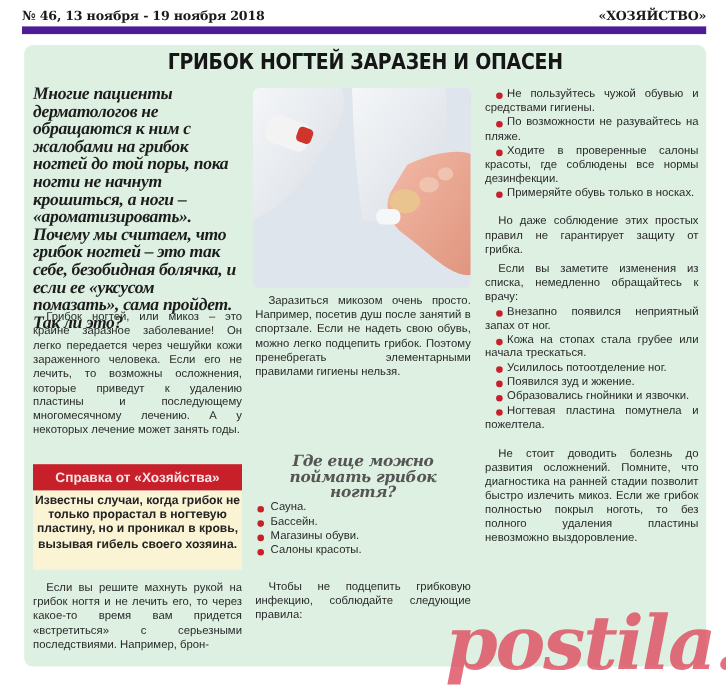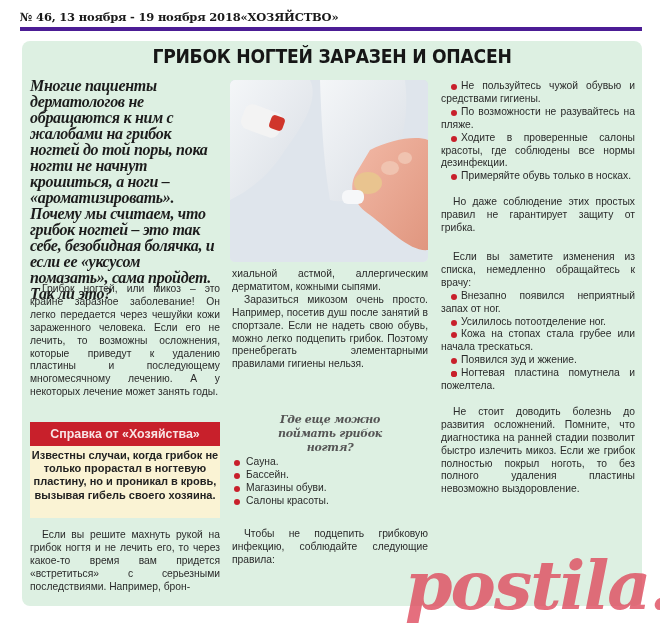--- a/index.html
+++ b/index.html
@@ -1,21 +1,21 @@
 <!DOCTYPE html>
 <html><head>
 <meta charset="utf-8">
 <style>
   * { box-sizing: border-box; margin: 0; padding: 0; }
   html, body { width: 660px; height: 624px; background: #ffffff; overflow: hidden; }
   body { position: relative; font-family: "Liberation Sans", sans-serif; color: #1e1e1e; }
 
   .masthead { position: absolute; left: 20px; top: 9px; width: 622px; height: 22px;
-    display: flex; justify-content: flex-start; align-items: flex-end;
-    border-bottom: 4px solid #4c1d95; padding-bottom: 3px; }
+    display: flex; justify-content: space-between; align-items: flex-end;
+    border-bottom: 7px solid #4c1d95; padding-bottom: 3px; }
   .masthead span { font-family: "DejaVu Serif", serif; font-weight: bold; font-size: 11.5px; color: #1a1a1a; letter-spacing: -0.2px; }
 
   .panel { position: absolute; left: 22px; top: 41px; width: 620px; height: 565px;
     background: #ddf0e2; border-radius: 8px; }
 
   .headline { position: absolute; left: 22px; top: 44px; width: 620px; text-align: center;
     font-family: "DejaVu Sans", sans-serif; font-weight: bold; font-size: 20px;
     letter-spacing: -0.3px; color: #161616; transform: scaleX(0.86); transform-origin: center; }
 
   .col { position: absolute; font-size: 10.3px; line-height: 12.9px; color: #2a2a2a; }
@@ -30,21 +30,21 @@
     background: linear-gradient(160deg, #c9d4e0 0%, #dde4ec 40%, #e6ebf1 100%); }
 
   .callout-head { position: absolute; left: 30px; top: 422px; width: 190px; height: 24px;
     background: #c8202b; color: #f8e4e4; font-size: 12.4px; font-weight: bold;
     display: flex; align-items: center; justify-content: center; }
   .callout-body { position: absolute; left: 30px; top: 446px; width: 190px; height: 72px;
     background: #faf3d4; font-weight: bold; font-size: 11px; line-height: 13.2px;
     text-align: center; padding-top: 3px; color: #222; }
 
   .sub-q { font-family: "DejaVu Serif", serif; font-style: italic; font-weight: bold;
-    font-size: 11px; line-height: 14px; text-align: center; color: #555; letter-spacing: -0.3px; }
+    font-size: 14px; line-height: 14px; text-align: center; color: #555; letter-spacing: -0.3px; }
 
   .blist { list-style: none; }
   .blist li { position: relative; padding-left: 14px; text-align: justify; }
   .blist li .dot { position: absolute; left: 2px; top: 4px; width: 6px; height: 6px; border-radius: 50%; background: #c8202b; }
   .blist.indented li { padding-left: 0; text-indent: 20px; }
   .blist.indented li .dot { left: 10px; }
 
   .watermark { position: absolute; left: 405px; top: 540px; width: 260px; height: 90px;
     font-family: "DejaVu Serif", serif; font-style: italic; font-weight: bold;
     font-size: 68px; color: rgba(222, 70, 90, 0.78); letter-spacing: -2px; line-height: 90px;
@@ -94,21 +94,20 @@
 </div>
 
 <div class="callout-head">Справка от «Хозяйства»</div>
 <div class="callout-body">Известны случаи, когда грибок не только прорастал в ногтевую пластину, но и проникал в кровь, вызывая гибель своего хозяина.</div>
 
 <div class="col" style="left:30px; top:529px; width:190px;">
   <p>Если вы решите махнуть рукой на грибок ногтя и не лечить его, то через какое-то время вам придется «встретиться» с серьезными последствиями. Например, брон-</p>
 </div>
 
 <div class="col" style="left:232px; top:268px; width:196px;">
-  <p style="text-indent:0">хиальной астмой, аллергическим дерматитом, кожными сыпями.</p>
   <p>Заразиться микозом очень просто. Например, посетив душ после занятий в спортзале. Если не надеть свою обувь, можно легко подцепить грибок. Поэтому пренебрегать элементарными правилами гигиены нельзя.</p>
 </div>
 
 <div class="col" style="left:232px; top:413px; width:196px;">
   <div class="sub-q" style="padding: 0 28px;">Где еще можно поймать грибок ногтя?</div>
   <ul class="blist" style="margin-top:1px;">
     <li><span class="dot"></span><span>Сауна.</span></li>
     <li><span class="dot"></span><span>Бассейн.</span></li>
     <li><span class="dot"></span><span>Магазины обуви.</span></li>
     <li><span class="dot"></span><span>Салоны красоты.</span></li>
@@ -120,25 +119,25 @@
 </div>
 
 <div class="col" style="left:441px; top:80px; width:194px;">
   <ul class="blist indented">
     <li><span class="dot"></span><span>Не пользуйтесь чужой обувью и средствами гигиены.</span></li>
     <li><span class="dot"></span><span>По возможности не разувайтесь на пляже.</span></li>
     <li><span class="dot"></span><span>Ходите в проверенные салоны красоты, где соблюдены все нормы дезинфекции.</span></li>
     <li><span class="dot"></span><span>Примеряйте обувь только в носках.</span></li>
   </ul>
   <p style="margin-top:13px;">Но даже соблюдение этих простых правил не гарантирует защиту от грибка.</p>
-  <p style="margin-top:16px;">Если вы заметите изменения из списка, немедленно обращайтесь к врачу:</p>
+  <p style="margin-top:4px;">Если вы заметите изменения из списка, немедленно обращайтесь к врачу:</p>
   <ul class="blist indented">
     <li><span class="dot"></span><span>Внезапно появился неприятный запах от ног.</span></li>
+    <li><span class="dot"></span><span>Кожа на стопах стала грубее или начала трескаться.</span></li>
     <li><span class="dot"></span><span>Усилилось потоотделение ног.</span></li>
-    <li><span class="dot"></span><span>Кожа на стопах стала грубее или начала трескаться.</span></li>
     <li><span class="dot"></span><span>Появился зуд и жжение.</span></li>
-    <li><span class="dot"></span></li>
+    <li><span class="dot"></span><span>Образовались гнойники и язвочки.</span></li>
     <li><span class="dot"></span><span>Ногтевая пластина помутнела и пожелтела.</span></li>
   </ul>
   <p style="margin-top:13px;">Не стоит доводить болезнь до развития осложнений. Помните, что диагностика на ранней стадии позволит быстро излечить микоз. Если же грибок полностью покрыл ноготь, то без полного удаления пластины невозможно выздоровление.</p>
 </div>
 
 <div class="watermark">postila.ru</div>
 
 </body></html>

